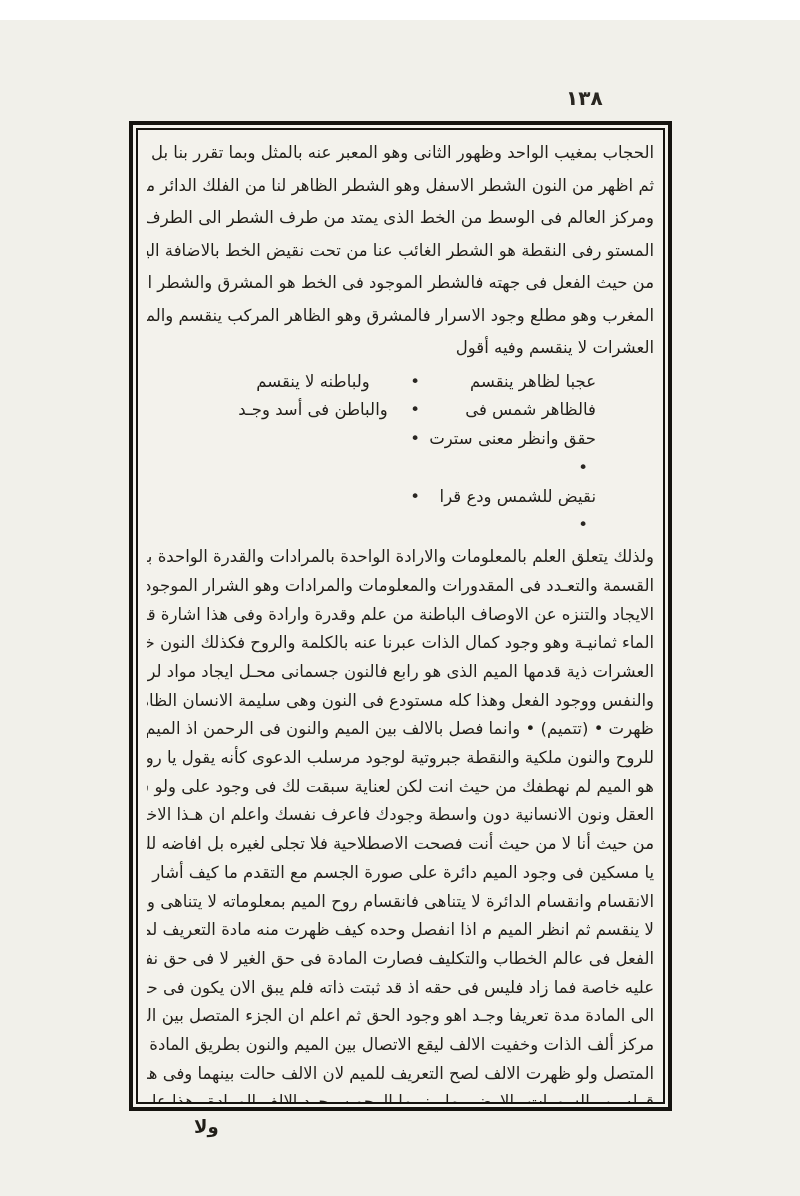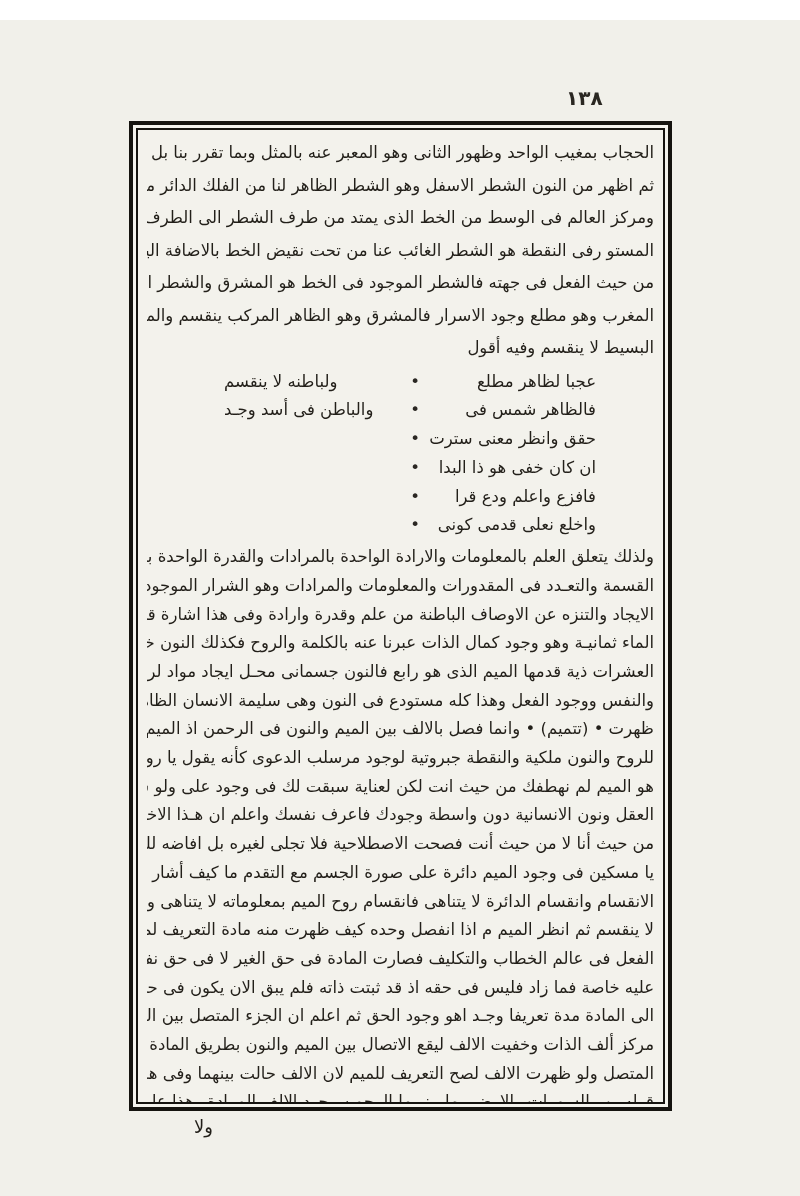--- a/index.html
+++ b/index.html
@@ -46,24 +46,24 @@
     width:372px;
     margin:3px 58px 3px auto;
   }
   .poem-line{
     display:flex;
     height:28.8px;line-height:28.8px;
     font-size:16.5px;
   }
   .hemi-r{flex:0 0 168px;text-align:right;overflow:hidden;}
   .verse-sep{flex:0 0 26px;text-align:center;color:#2a2722;}
-  .hemi-l{flex:1;text-align:left;overflow:hidden;}
+  .hemi-l{flex:1;text-align:center;overflow:hidden;}
   .catchword{
     position:absolute;top:1096px;left:194px;
-    font-size:18px;font-weight:normal;
+    font-size:18px;font-weight:bold;
     direction:rtl;color:#211e18;
   }
 </style>
 </head>
 <body>
 
 <div class="page">
 
   <div class="pageno">١٣٨</div>
 
@@ -71,48 +71,46 @@
     <div class="frame-inner">
       <div class="text">
 
         <div class="p1">
           <div class="line">الحجاب بمغيب الواحد وظهور الثانى وهو المعبر عنه بالمثل وبما تقرر بنا بل على ما اضمرناه قافهم</div>
           <div class="line">ثم اظهر من النون الشطر الاسفل وهو الشطر الظاهر لنا من الفلك الدائر من نصف الدائرة</div>
           <div class="line">ومركز العالم فى الوسط من الخط الذى يمتد من طرف الشطر الى الطرف الثانى والشطر الثانى</div>
           <div class="line">المستو رفى النقطة هو الشطر الغائب عنا من تحت نقيض الخط بالاضافة الينا اذ كانت رؤيتنا</div>
           <div class="line">من حيث الفعل فى جهته فالشطر الموجود فى الخط هو المشرق والشطر المجموع فى النقطة هو</div>
           <div class="line">المغرب وهو مطلع وجود الاسرار فالمشرق وهو الظاهر المركب ينقسم والمغرب وهو البـاطن</div>
-          <div class="line end">البسيط لا ينقسم وفيه أقول</div>
+          <div class="line end">العشرات لا ينقسم وفيه أقول</div>
         </div>
 
         <div class="poem">
           <div class="poem-line">
-            <span class="hemi-r">عجبا لظاهر مطلع</span>
+            <span class="hemi-r">عجبا لظاهر ينقسم</span>
             <span class="verse-sep">•</span>
             <span class="hemi-l">ولباطنه لا ينقسم</span>
           </div>
           <div class="poem-line">
             <span class="hemi-r">فالظاهر شمس فى حمل</span>
             <span class="verse-sep">•</span>
             <span class="hemi-l">والباطن فى أسد وجـد</span>
           </div>
           <div class="poem-line">
             <span class="hemi-r">حقق وانظر معنى سترت</span>
             <span class="verse-sep">•</span>
           </div>
           <div class="poem-line">
-            <span class="hemi-r">ان كان خفى هو ذا البدا</span>
             <span class="verse-sep">•</span>
           </div>
           <div class="poem-line">
-            <span class="hemi-r">فافزع واعلم ودع قرا</span>
+            <span class="hemi-r">نقيض للشمس ودع قرا</span>
             <span class="verse-sep">•</span>
           </div>
           <div class="poem-line">
-            <span class="hemi-r">واخلع نعلى قدمى كونى</span>
             <span class="verse-sep">•</span>
           </div>
         </div>
 
         <div class="p2">
           <div class="line">ولذلك يتعلق العلم بالمعلومات والارادة الواحدة بالمرادات والقدرة الواحدة بالمقدورات فتقع</div>
           <div class="line">القسمة والتعـدد فى المقدورات والمعلومات والمرادات وهو الشرار الموجود فى الرقم ويقع</div>
           <div class="line">الايجاد والتنزه عن الاوصاف الباطنة من علم وقدرة وارادة وفى هذا اشارة قافهـم ولما كان</div>
           <div class="line">الماء ثمانيـة وهو وجود كمال الذات عبرنا عنه بالكلمة والروح فكذلك النون خامسـة فى</div>
           <div class="line">العشرات ذية قدمها الميم الذى هو رابع فالنون جسمانى محـل ايجاد مواد لروح والعـقل</div>

